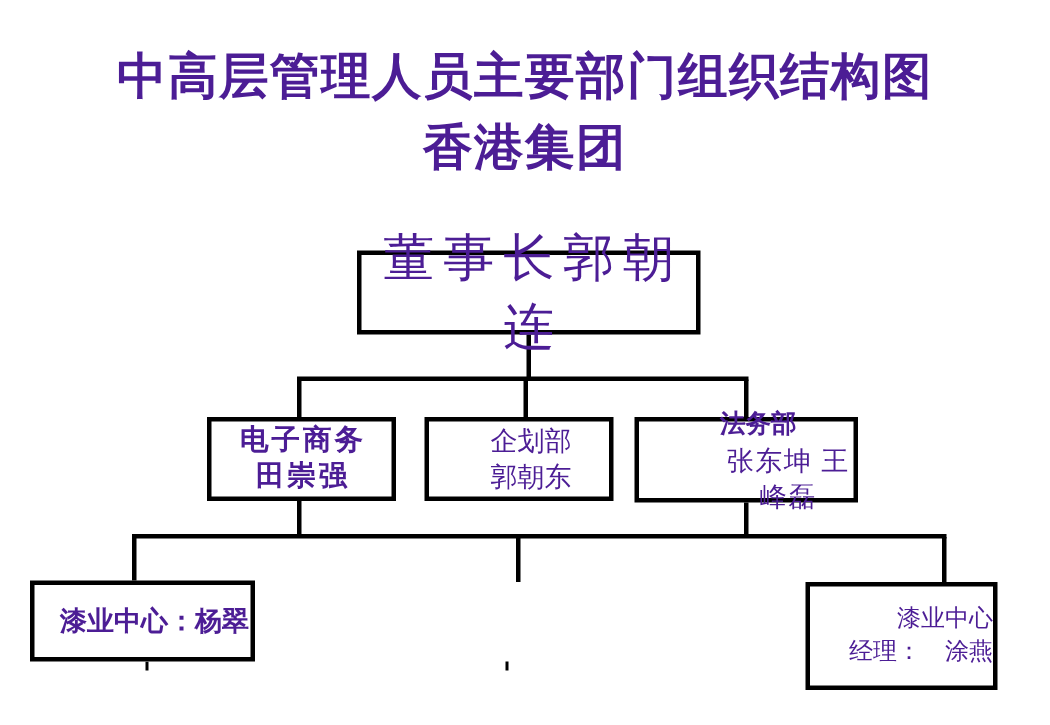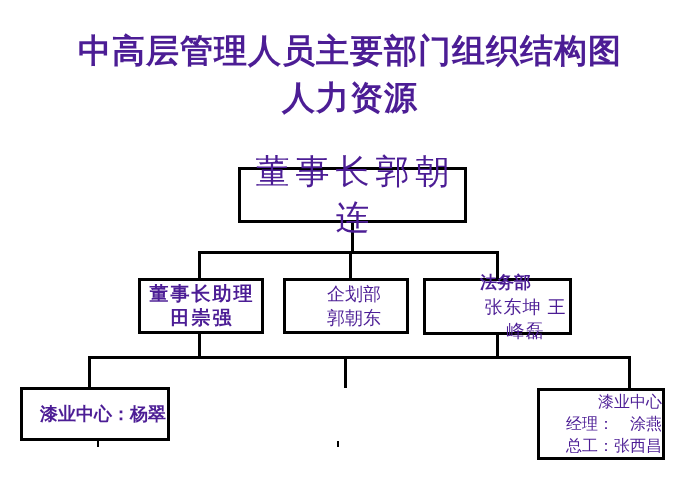--- a/index.html
+++ b/index.html
@@ -81,21 +81,21 @@
   .ln-stub-1 { left: 97px;  top: 441px; width: 2px; height: 6px; }
   .ln-stub-2 { left: 337px; top: 441px; width: 2px; height: 6px; }
 </style>
 </head>
 <body>
 
 <div class="canvas">
 
   <div class="title">
     <div>中高层管理人员主要部门组织结构图</div>
-    <div>人力资源</div>
+    <div>香港集团</div>
   </div>
 
   <div class="line ln-v1"></div>
   <div class="line ln-h1"></div>
   <div class="line ln-drop-a"></div>
   <div class="line ln-drop-b"></div>
   <div class="line ln-drop-c"></div>
   <div class="line ln-v2"></div>
   <div class="line ln-v3"></div>
   <div class="line ln-h2"></div>
@@ -103,21 +103,21 @@
   <div class="line ln-drop-e"></div>
   <div class="line ln-drop-f"></div>
   <div class="line ln-stub-1"></div>
   <div class="line ln-stub-2"></div>
 
   <div class="node node-chairman">
     <div>董事长郭朝连</div>
   </div>
 
   <div class="node node-assistant">
-    <div>董事长助理</div>
+    <div>电子商务</div>
     <div>田崇强</div>
   </div>
 
   <div class="node node-planning">
     <div>企划部</div>
     <div>郭朝东</div>
   </div>
 
   <div class="node node-legal">
     <div class="l1">法务部</div>
@@ -125,16 +125,15 @@
   </div>
 
   <div class="node node-ecommerce">
     <div>漆业中心：杨翠</div>
   </div>
 
 
   <div class="node node-paint">
     <div>漆业中心</div>
     <div>经理：　涂燕</div>
-    <div>总工：张西昌</div>
   </div>
 
 </div>
 
 </body></html>

